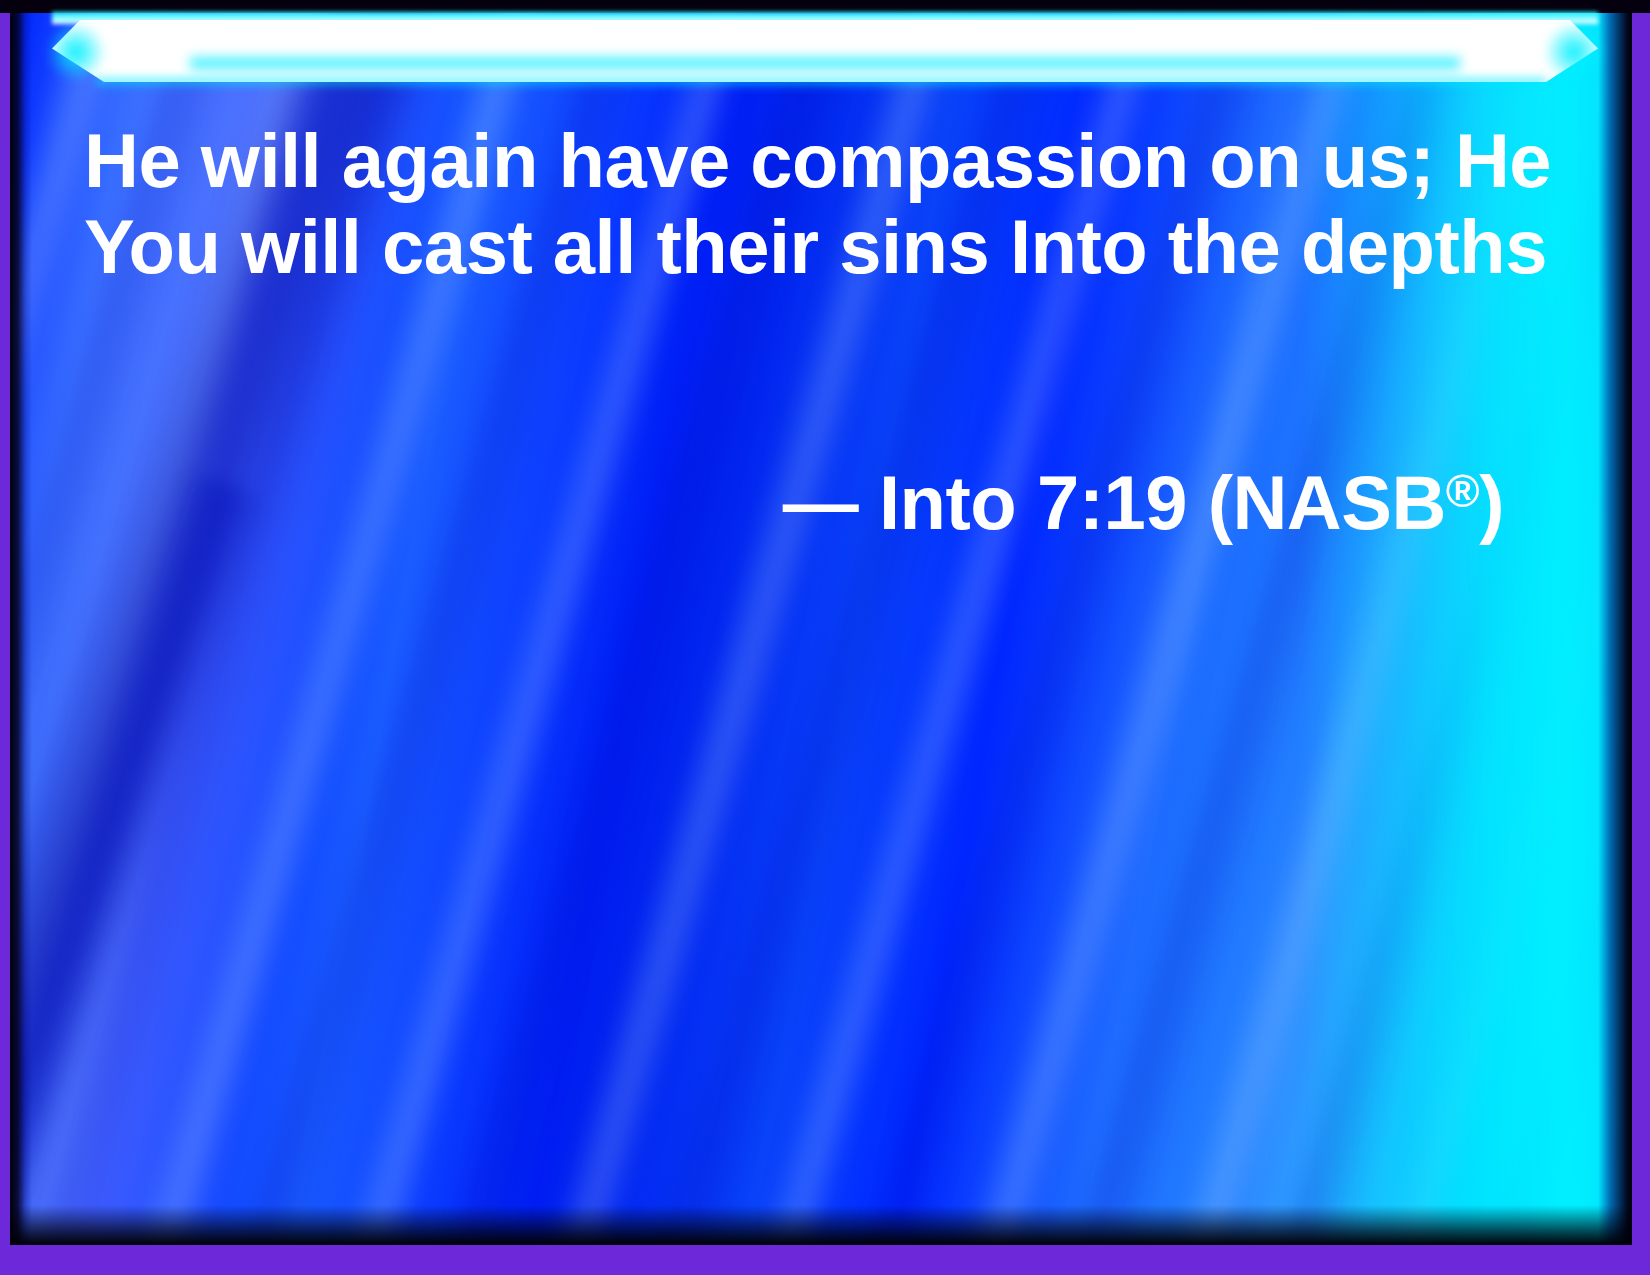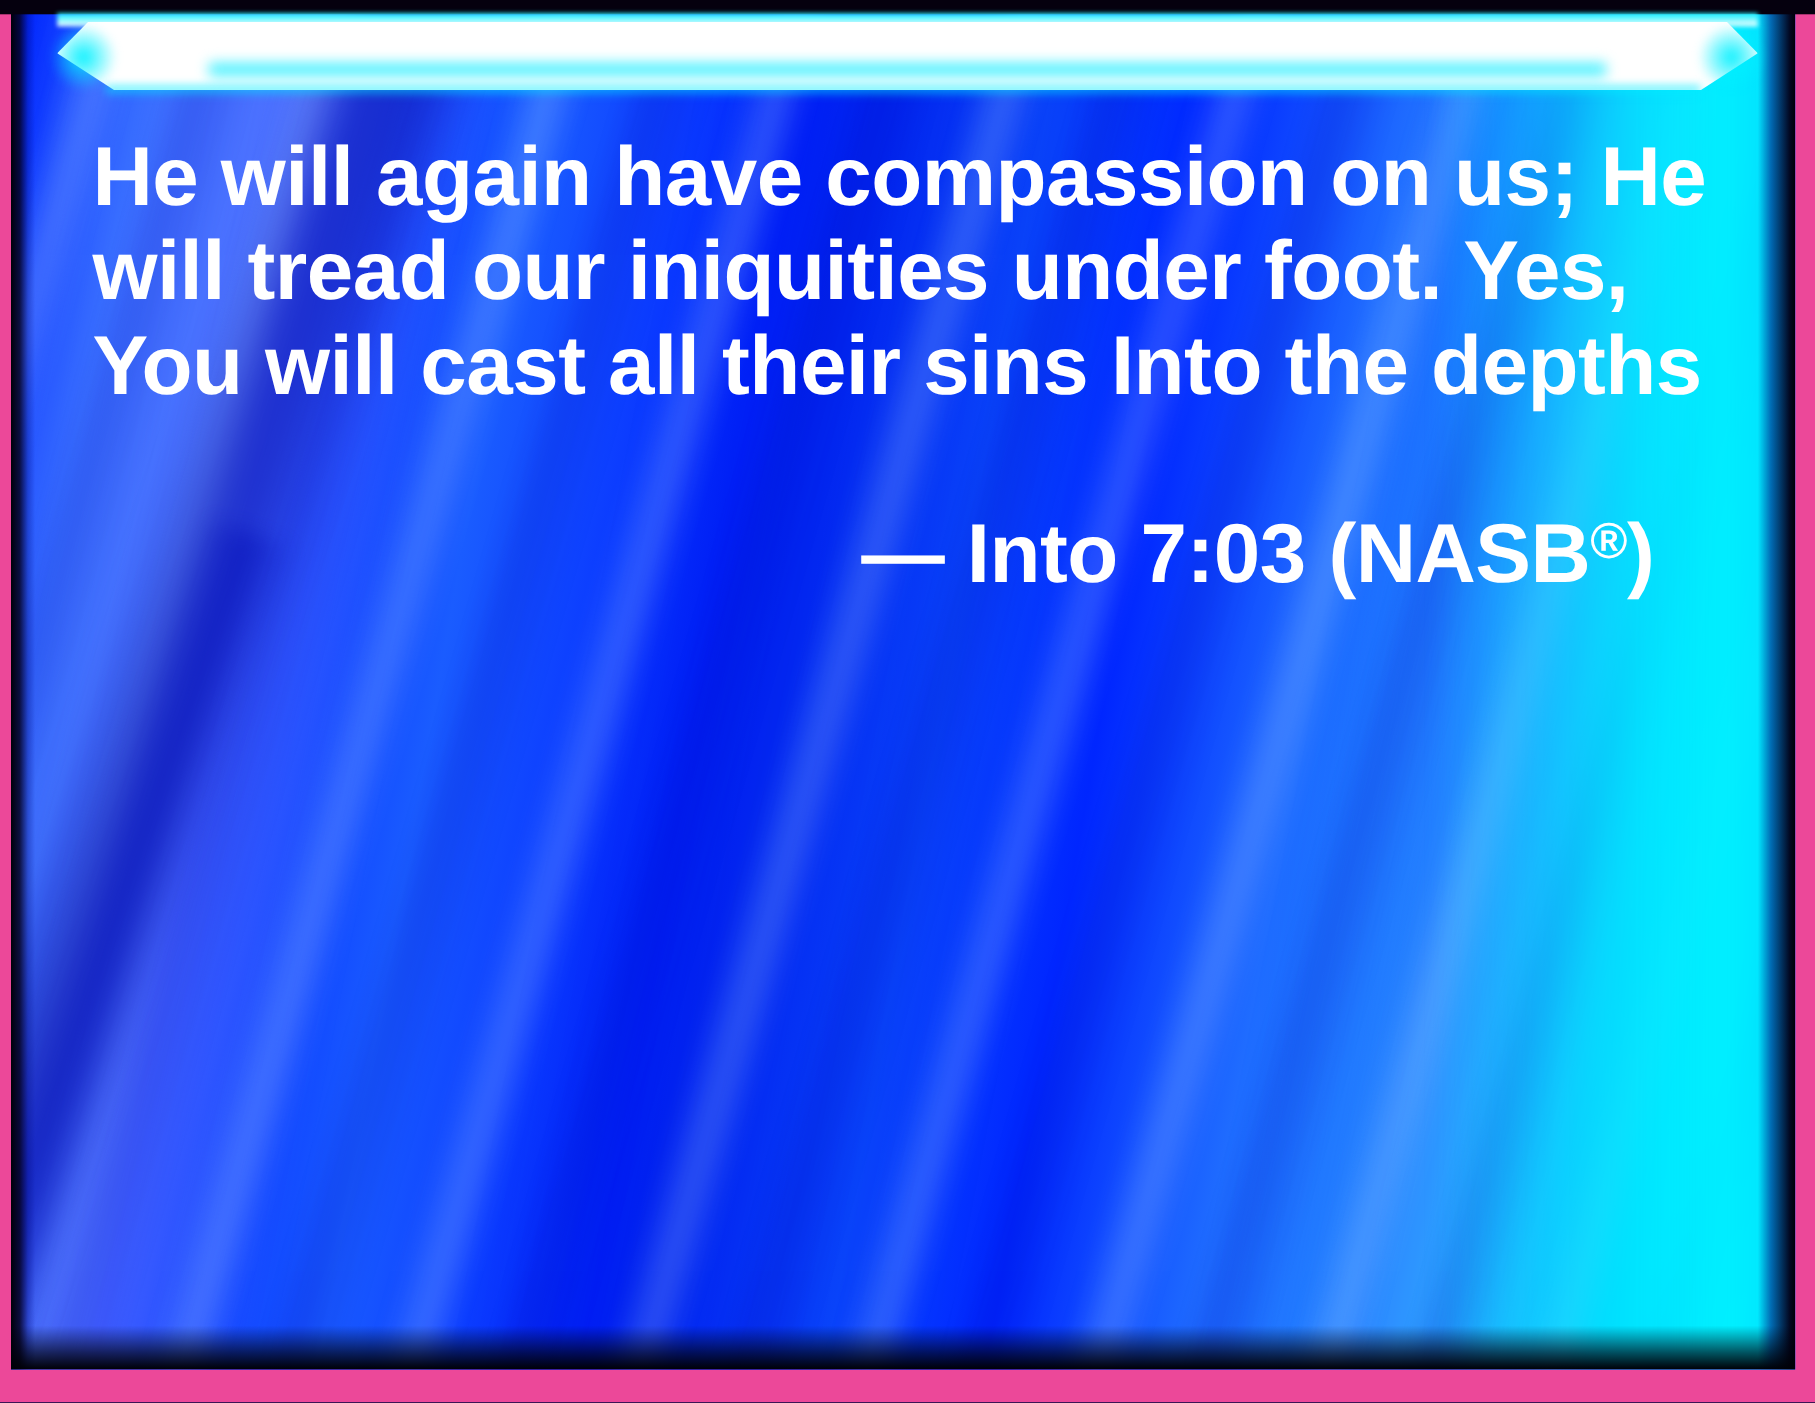--- a/index.html
+++ b/index.html
@@ -5,21 +5,21 @@
   html, body {
     margin: 0;
     padding: 0;
     background: #000000;
   }
   #stage {
     position: relative;
     width: 1650px;
     height: 1275px;
     overflow: hidden;
-    background: #ec4899;
+    background: #6d28d9;
     font-family: "Liberation Sans", sans-serif;
   }
 
   
   .canvas {
     position: absolute;
     left: 10px;
     top: 10px;
     width: 1622px;
     height: 1235px;
@@ -298,19 +298,18 @@
     <div class="banner-cyanline"></div>
     <div class="banner-main"></div>
     <div class="banner-cyan-inner"></div>
     <div class="banner-glow-l"></div>
     <div class="banner-glow-r"></div>
     <div class="banner-under"></div>
   </div>
 
   <div class="verse-block">
     <div class="verse-line">He will again have compassion on us; He</div>
-    <div class="verse-line">will tread our iniquities under foot. Yes,</div>
     <div class="verse-line">You will cast all their sins Into the depths</div>
 
-    <div class="attribution"><span>—</span>&nbsp;<span>Into</span>&nbsp;<span>7:03</span>&nbsp;<span>(NASB</span><span class="reg">®</span><span>)</span></div>
+    <div class="attribution"><span>—</span>&nbsp;<span>Into</span>&nbsp;<span>7:19</span>&nbsp;<span>(NASB</span><span class="reg">®</span><span>)</span></div>
   </div>
 
 </div>
 
 </body></html>

